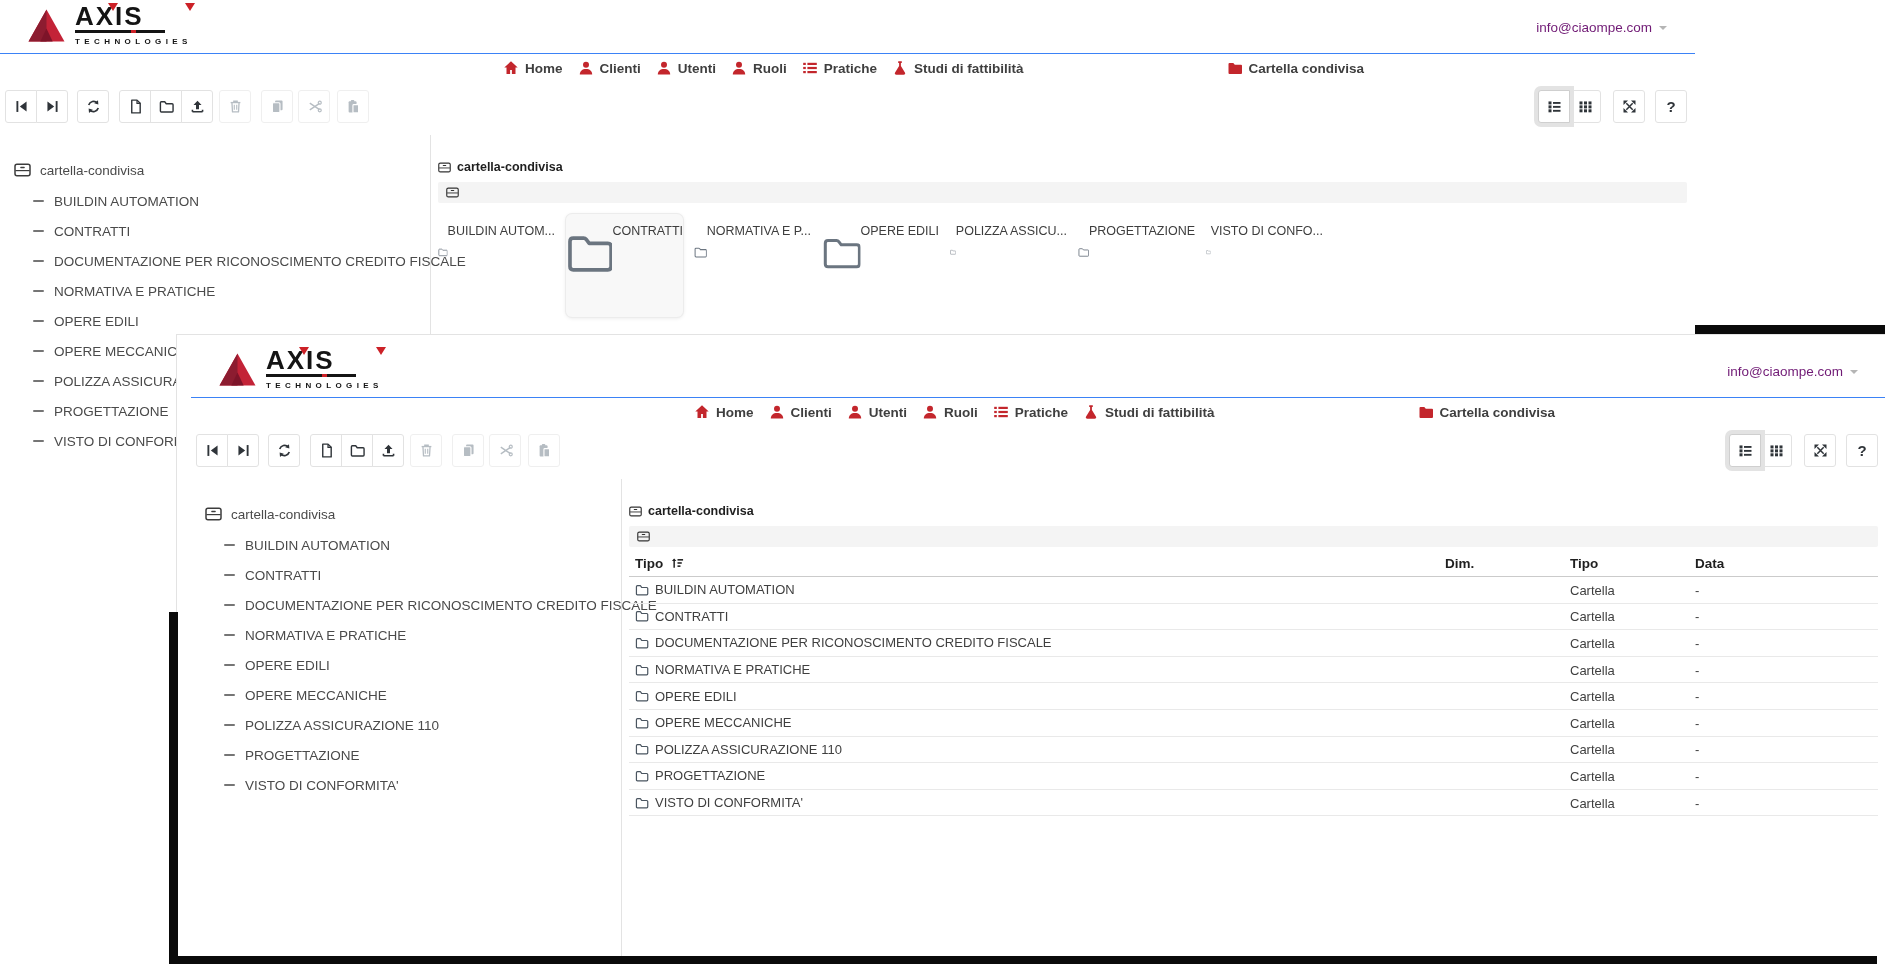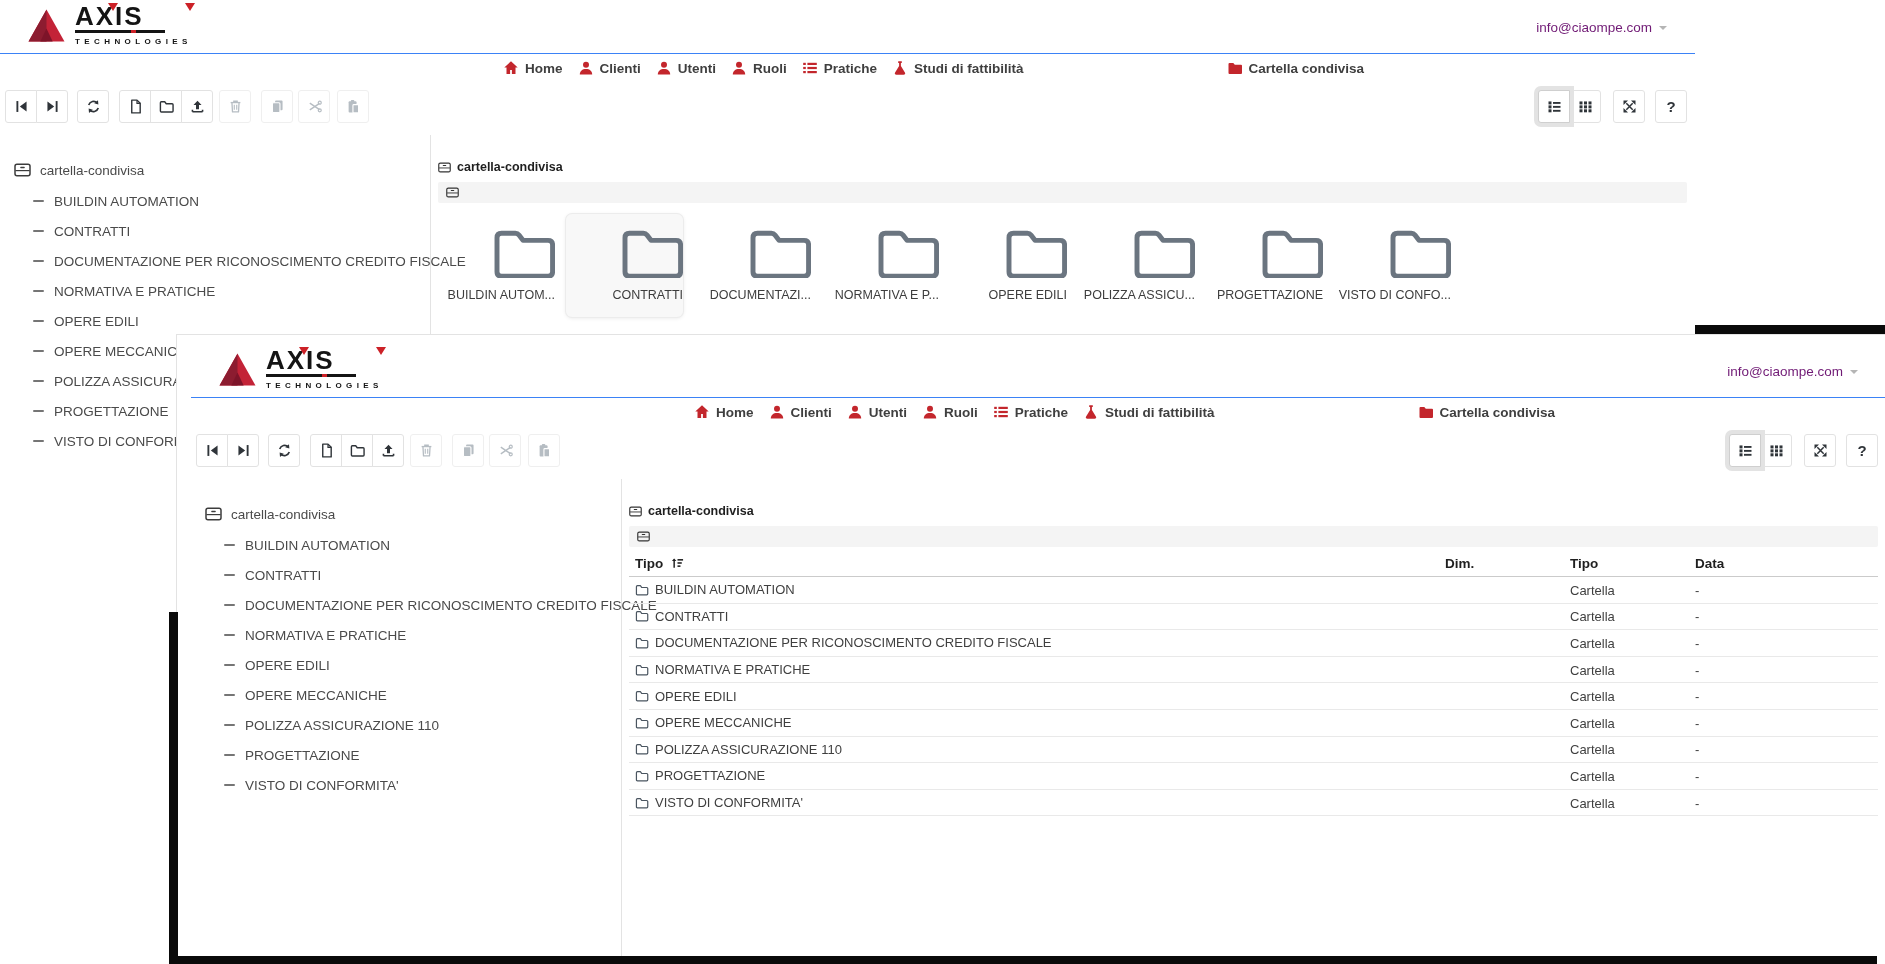--- a/index.html
+++ b/index.html
@@ -68,21 +68,21 @@
   .panel { flex:1; min-width:0; border-left:1px solid #e3e3e3; padding:24px 8px 0 7px; }
   .panel-hd { display:flex; align-items:center; gap:6px; height:16px; font-size:12.5px;
               font-weight:700; color:#1f1f1f; }
   .drv-s { width:13px; height:11px; color:#333; flex:none; }
   .crumb { margin-top:7px; height:21px; background:#f4f4f4; border-radius:2px; display:flex;
            align-items:center; padding-left:8px; cursor:pointer; }
 
   
   .fgrid { display:flex; margin-top:11px; }
   .fcard { width:117px; height:103px; margin-right:11px; border-radius:6px; display:flex;
-           flex-direction:column; align-items:flex-end; cursor:pointer; flex:none; }
+           align-items:flex-start; cursor:pointer; flex:none; }
   .fcard.sel { background:#f8f8f8; box-shadow:0 0 0 1px #ececec, 0 1px 4px rgba(0,0,0,.10); }
   .fbig { width:64px; height:52px; margin-top:12px; color:#6b7580; }
   .flabel { margin-top:10px; font-size:12.5px; color:#3d3d3d; white-space:nowrap; }
 
   
   .ftable { margin-top:8px; }
   .t-head { position:relative; height:22px; border-bottom:1px solid #cbcbcb; font-size:13.5px;
             font-weight:700; color:#1f1f1f; }
   .c-nome { position:absolute; left:6px; top:1px; display:flex; align-items:center; gap:8px; cursor:pointer; }
   .sort { width:13px; height:13px; color:#222; }
@@ -452,26 +452,20 @@
             <div class="fcard sel">
                 <svg class="fbig">
                   <use href="#ic-folder-big"></use>
                 </svg>
                 <div class="flabel">CONTRATTI</div>
               </div>
             <div class="fcard">
                 <svg class="fbig">
                   <use href="#ic-folder-big"></use>
                 </svg>
-                <div class="flabel">DOCUMENTAZI...</div>
-              </div>
-            <div class="fcard">
-                <svg class="fbig">
-                  <use href="#ic-folder-big"></use>
-                </svg>
                 <div class="flabel">NORMATIVA E P...</div>
               </div>
             <div class="fcard">
                 <svg class="fbig">
                   <use href="#ic-folder-big"></use>
                 </svg>
                 <div class="flabel">OPERE EDILI</div>
               </div>
             <div class="fcard">
                 <svg class="fbig">

